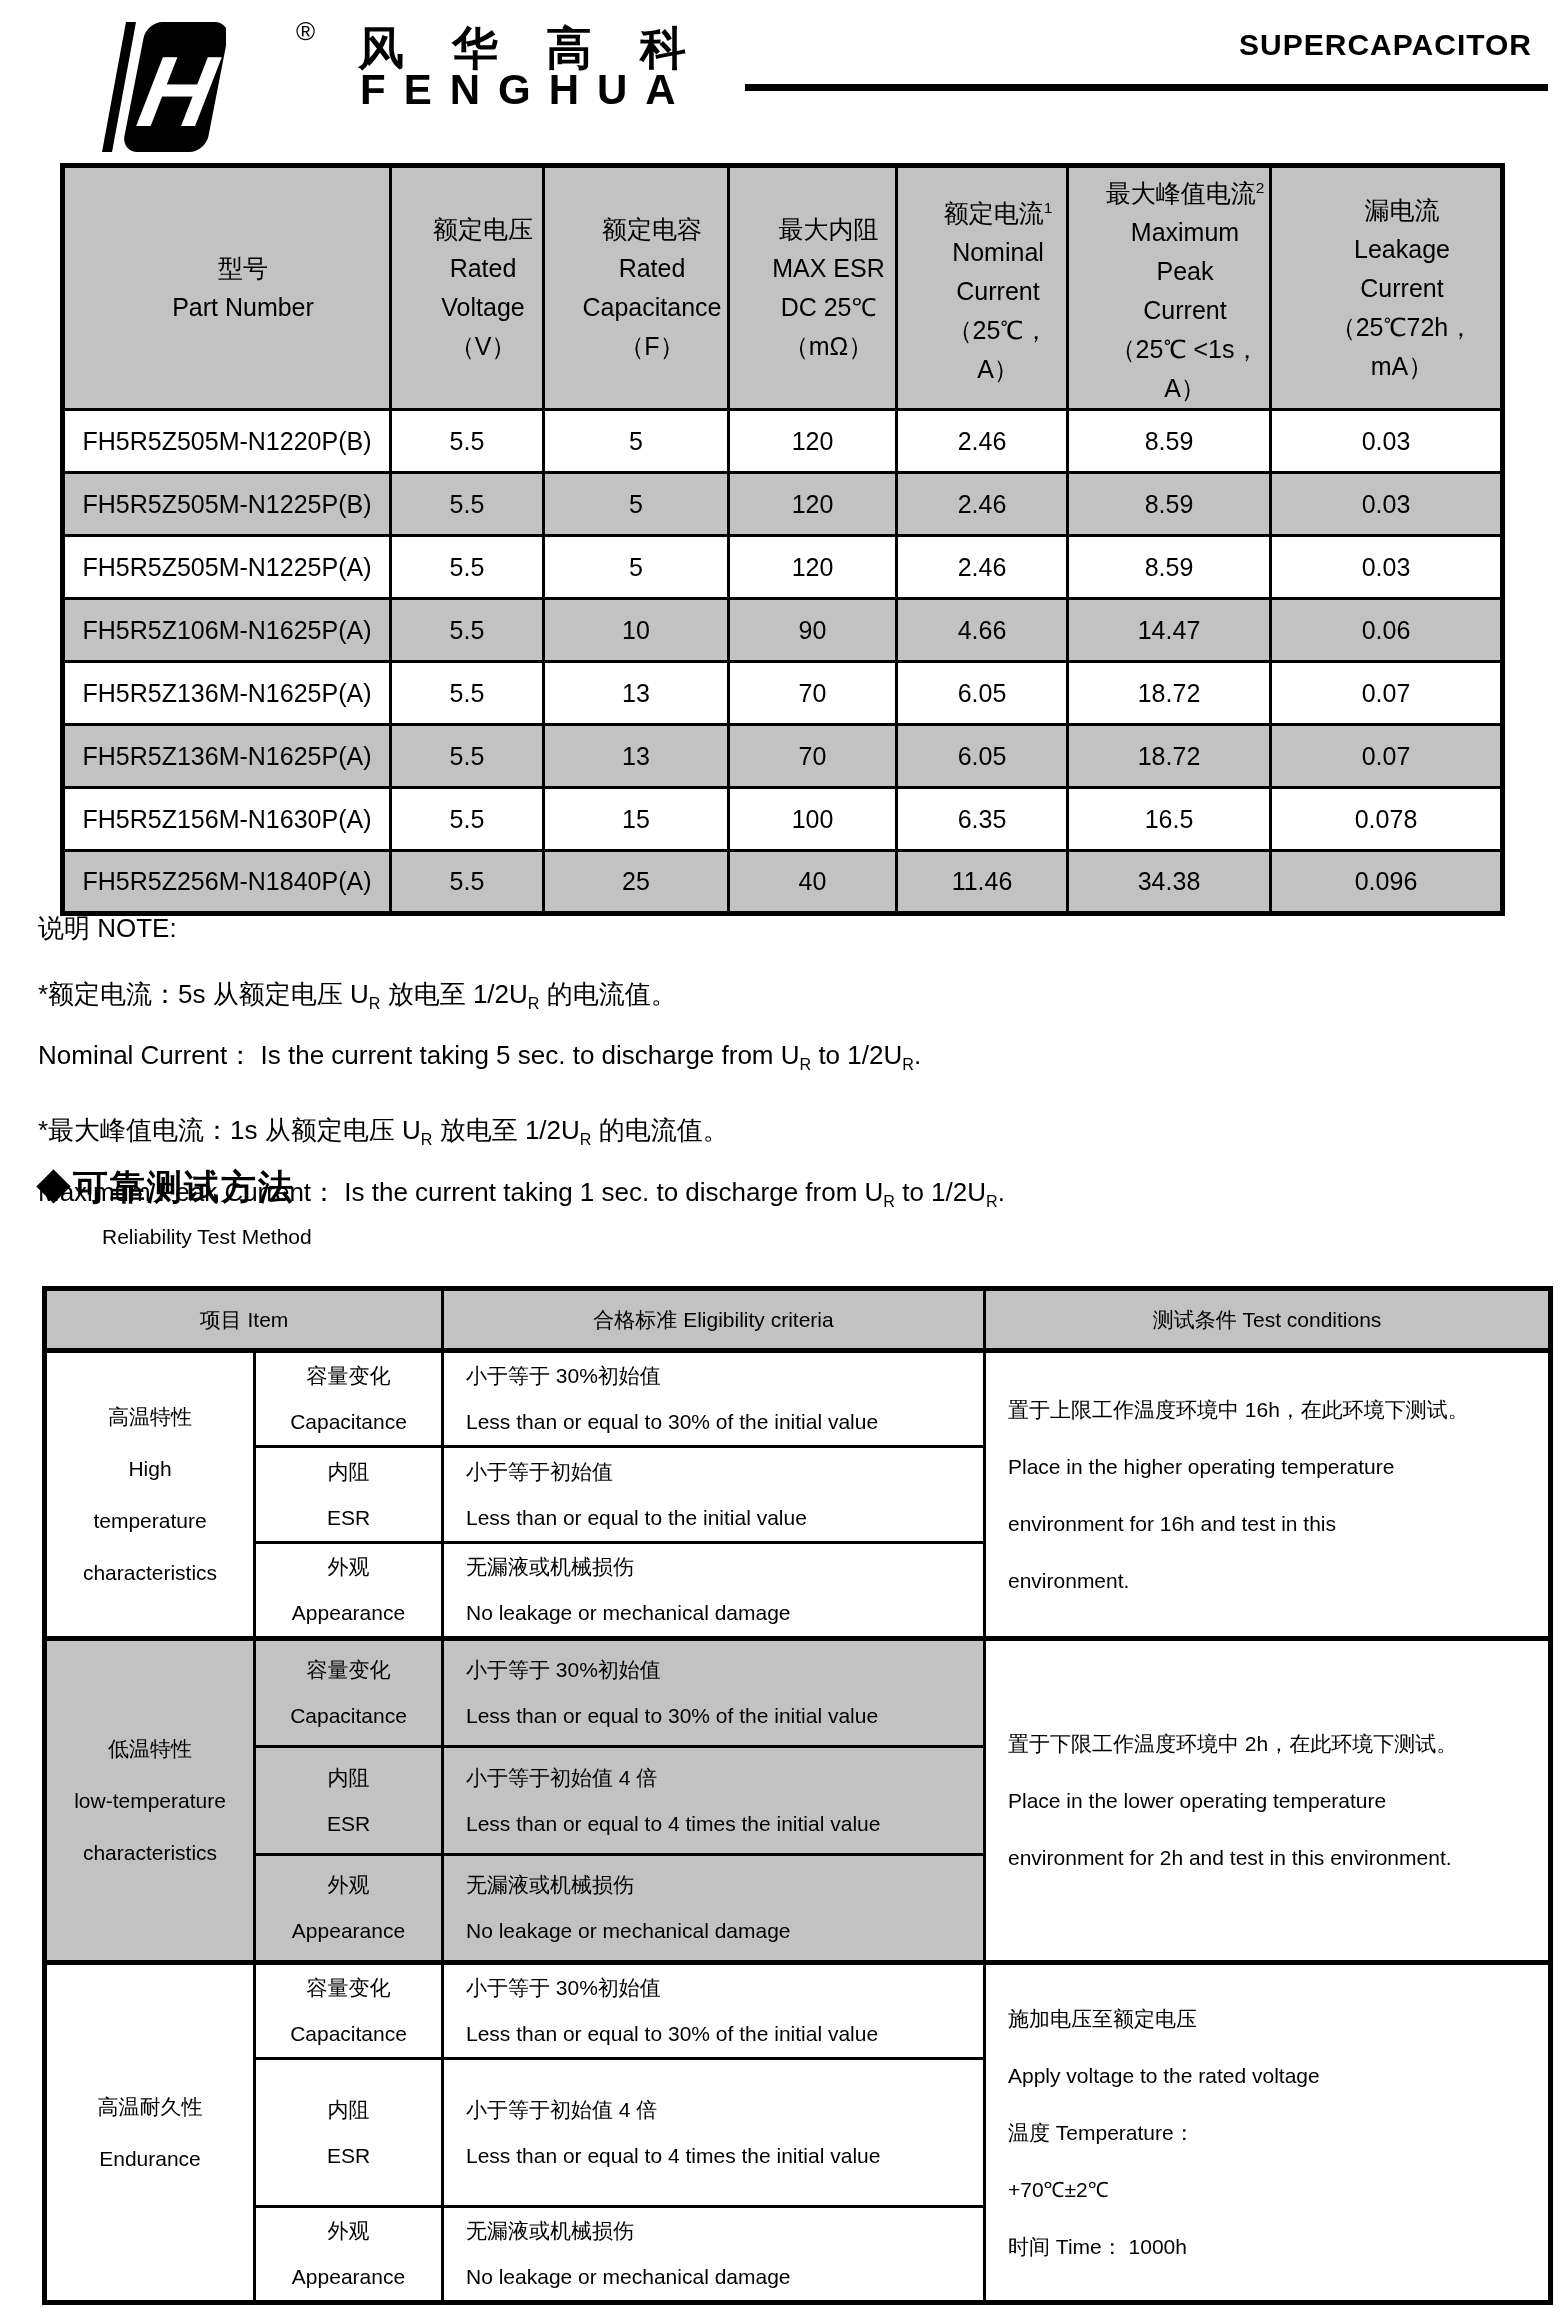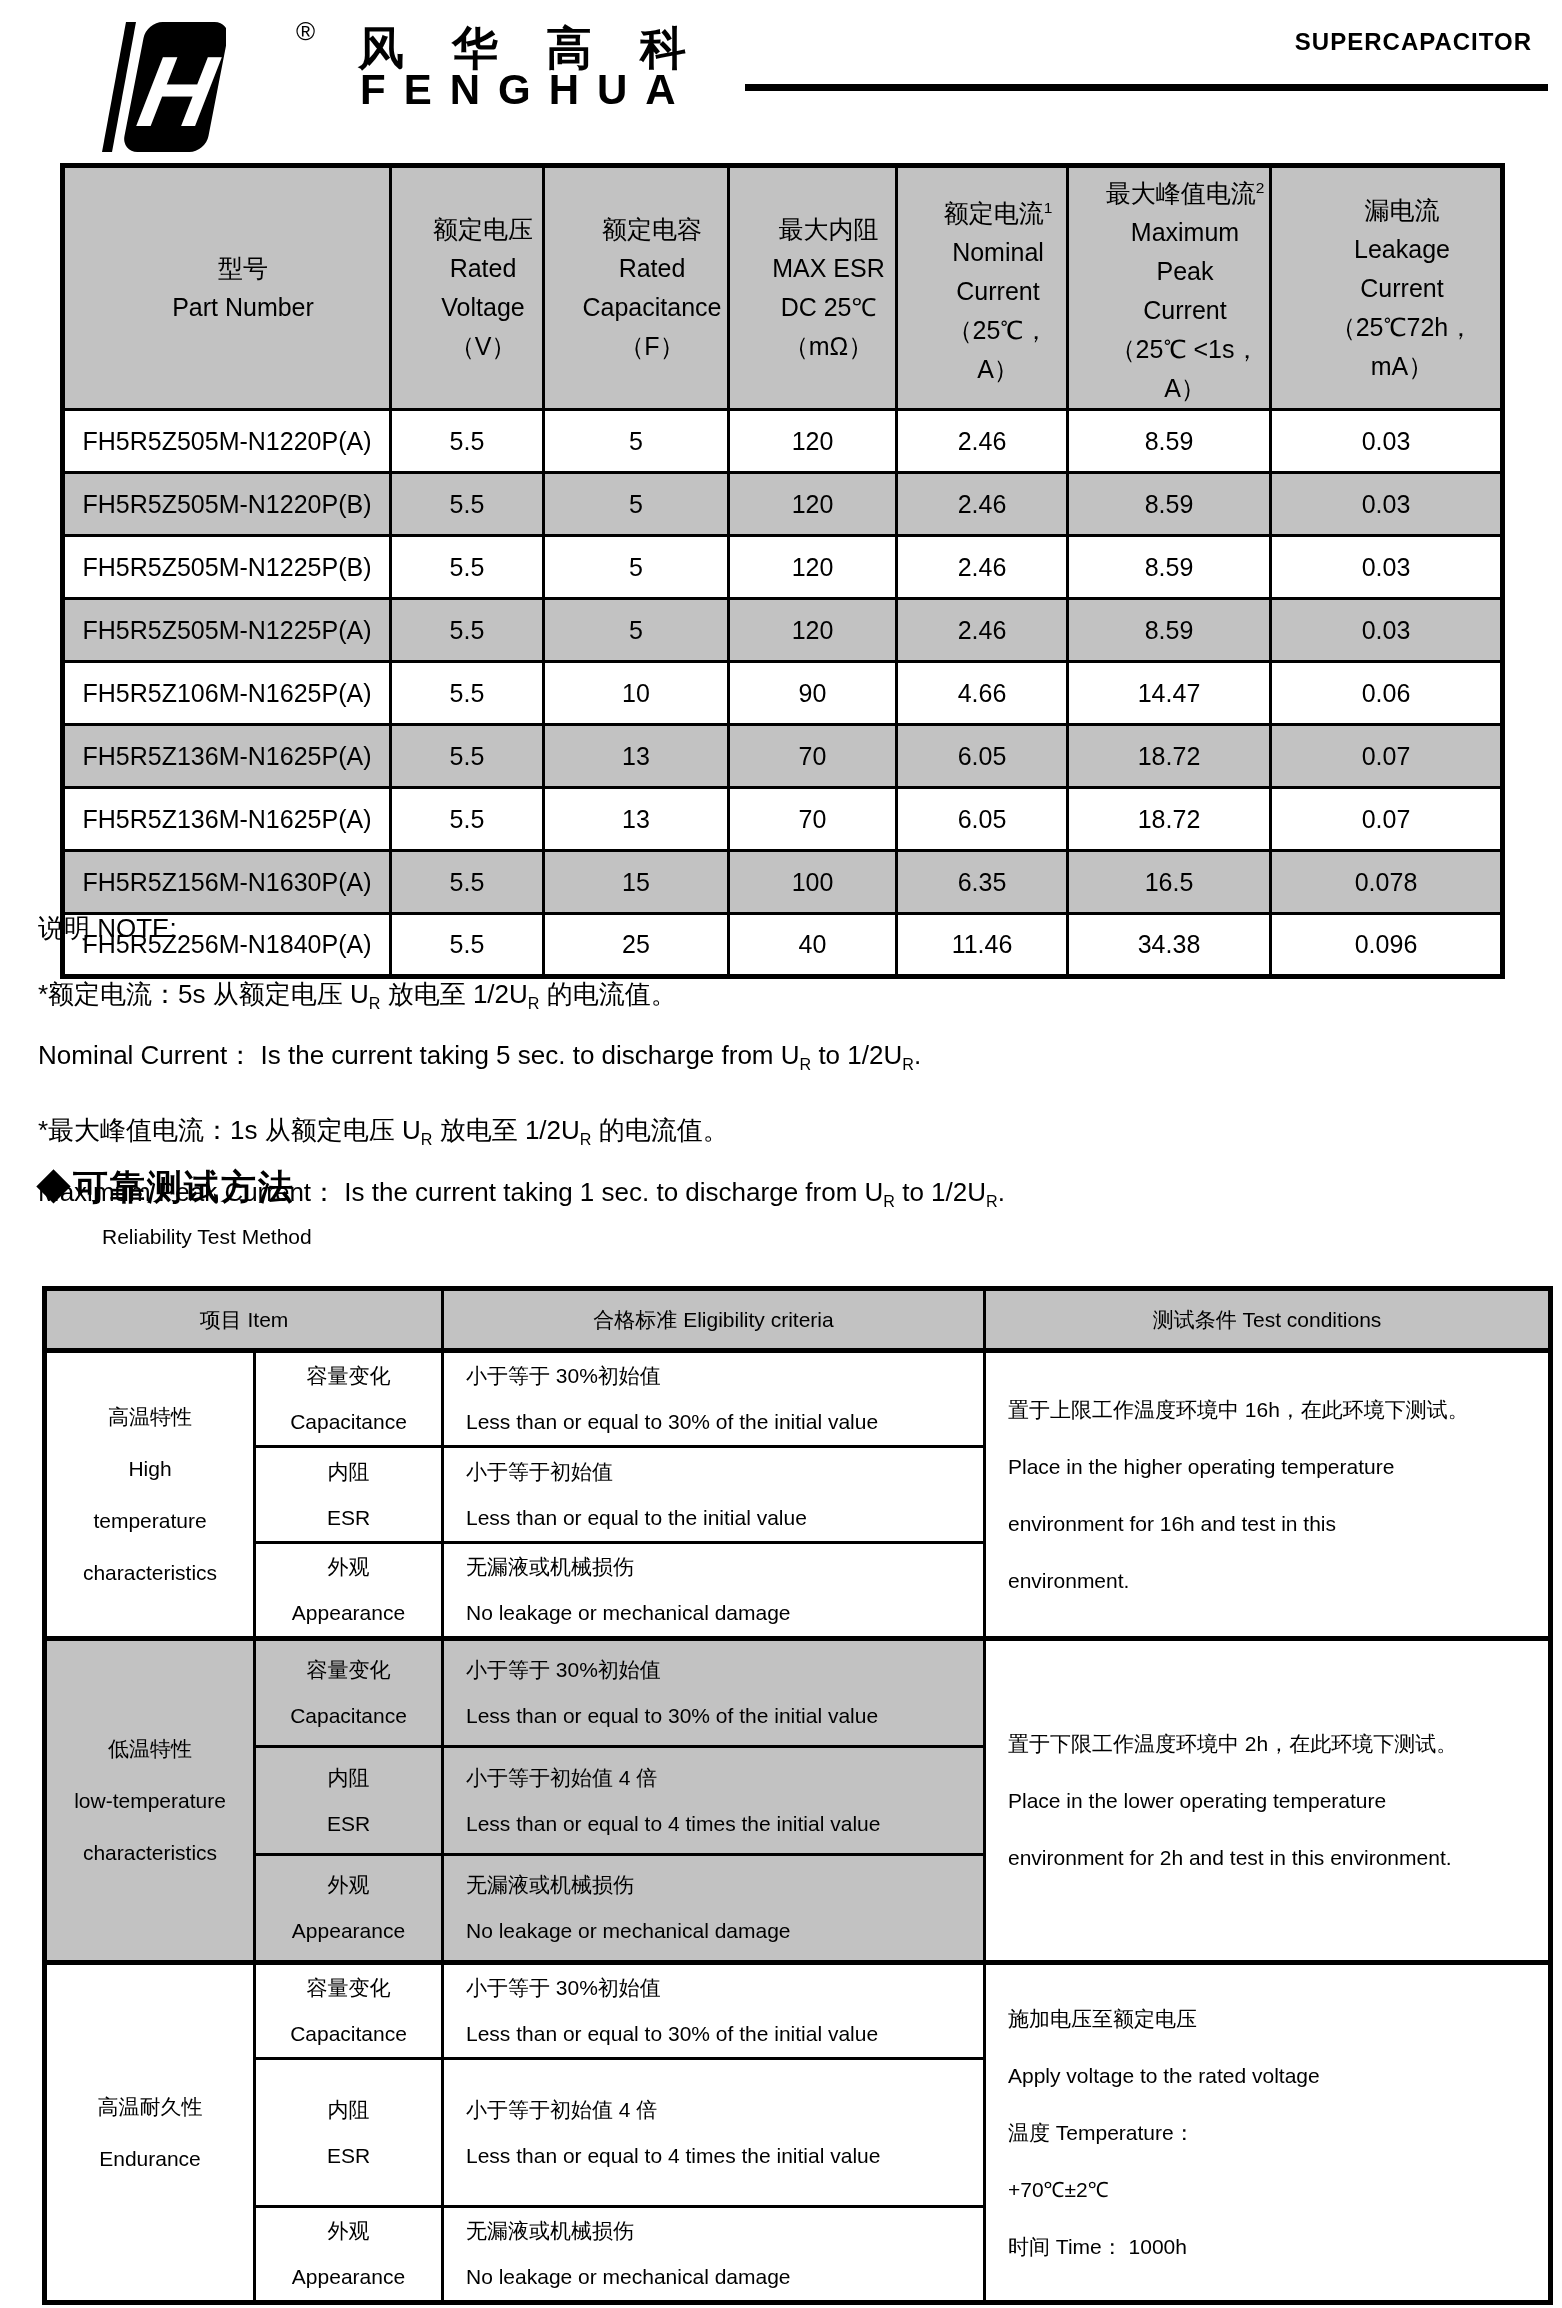--- a/index.html
+++ b/index.html
@@ -6,21 +6,21 @@
   html, body { margin:0; padding:0; }
   body {
     width:1562px; height:2308px; position:relative; background:#ffffff;
     font-family:"Liberation Sans", sans-serif; color:#000;
   }
   
   .logo-mark { position:absolute; left:76px; top:12px; width:150px; height:150px; }
   .reg-mark  { position:absolute; left:296px; top:16px; font-size:26px; }
   .logo-cn   { position:absolute; left:358px; top:18px; font-size:46px; font-weight:bold; letter-spacing:48px; white-space:nowrap; }
   .logo-en   { position:absolute; left:360px; top:66px; font-size:42px; font-weight:bold; letter-spacing:18px; white-space:nowrap; }
-  .doc-title { position:absolute; right:30px; top:28px; font-size:24px; font-weight:bold; letter-spacing:1px; }
+  .doc-title { position:absolute; right:30px; top:28px; font-size:30px; font-weight:bold; letter-spacing:1px; }
   .head-rule { position:absolute; left:745px; top:84px; width:803px; height:7px; background:#000; }
 
   
   table { border-collapse:collapse; table-layout:fixed; }
   .spec { position:absolute; left:60px; top:163px; width:1440px; border:5px solid #000; }
   .spec th, .spec td { border:3px solid #000; padding:0; }
   .spec thead th { height:162px; background:#c2c2c2; font-weight:normal; font-size:25px; vertical-align:middle;padding-left:32px; }
   .spec .hl { line-height:39px; text-align:center; }
   .spec tbody td { height:63px; font-size:25px; text-align:center; vertical-align:middle; }
   .spec tbody tr:nth-child(even) td { background:#c2c2c2; }
@@ -124,29 +124,20 @@
       <th>
         <div class="hl">漏电流</div>
         <div class="hl">Leakage</div>
         <div class="hl">Current</div>
         <div class="hl">（25℃72h，mA）</div>
       </th>
     </tr>
   </thead>
   <tbody>
     <tr>
-      <td>FH5R5Z505M-N1220P(A)</td>
-      <td>5.5</td>
-      <td>5</td>
-      <td>120</td>
-      <td>2.46</td>
-      <td>8.59</td>
-      <td>0.03</td>
-    </tr>
-    <tr>
       <td>FH5R5Z505M-N1220P(B)</td>
       <td>5.5</td>
       <td>5</td>
       <td>120</td>
       <td>2.46</td>
       <td>8.59</td>
       <td>0.03</td>
     </tr>
     <tr>
       <td>FH5R5Z505M-N1225P(B)</td>

